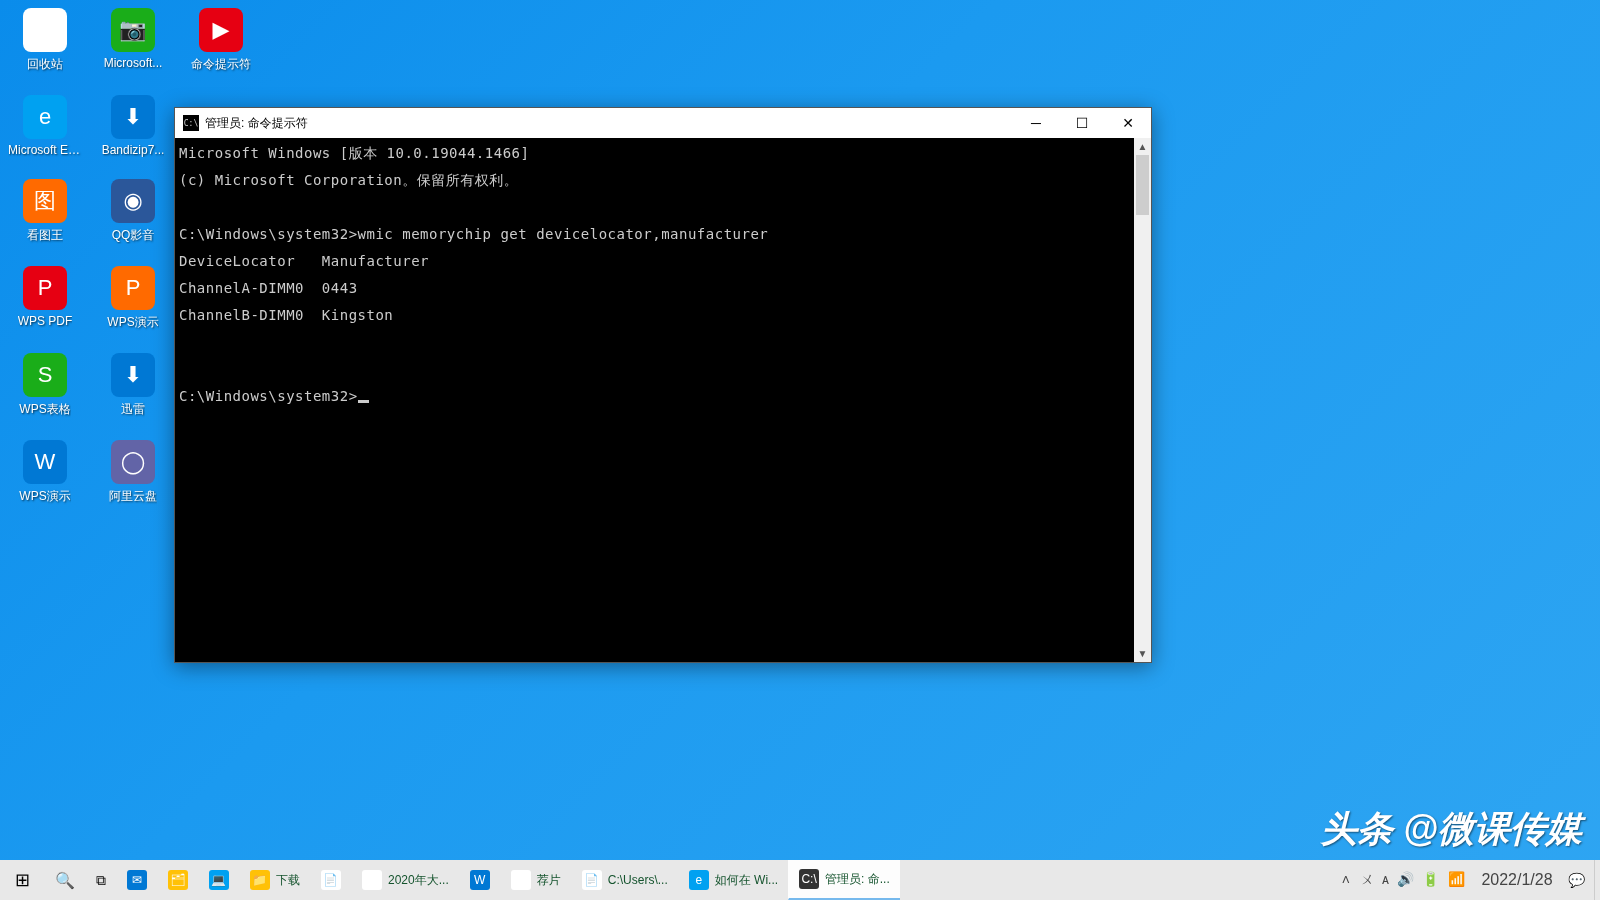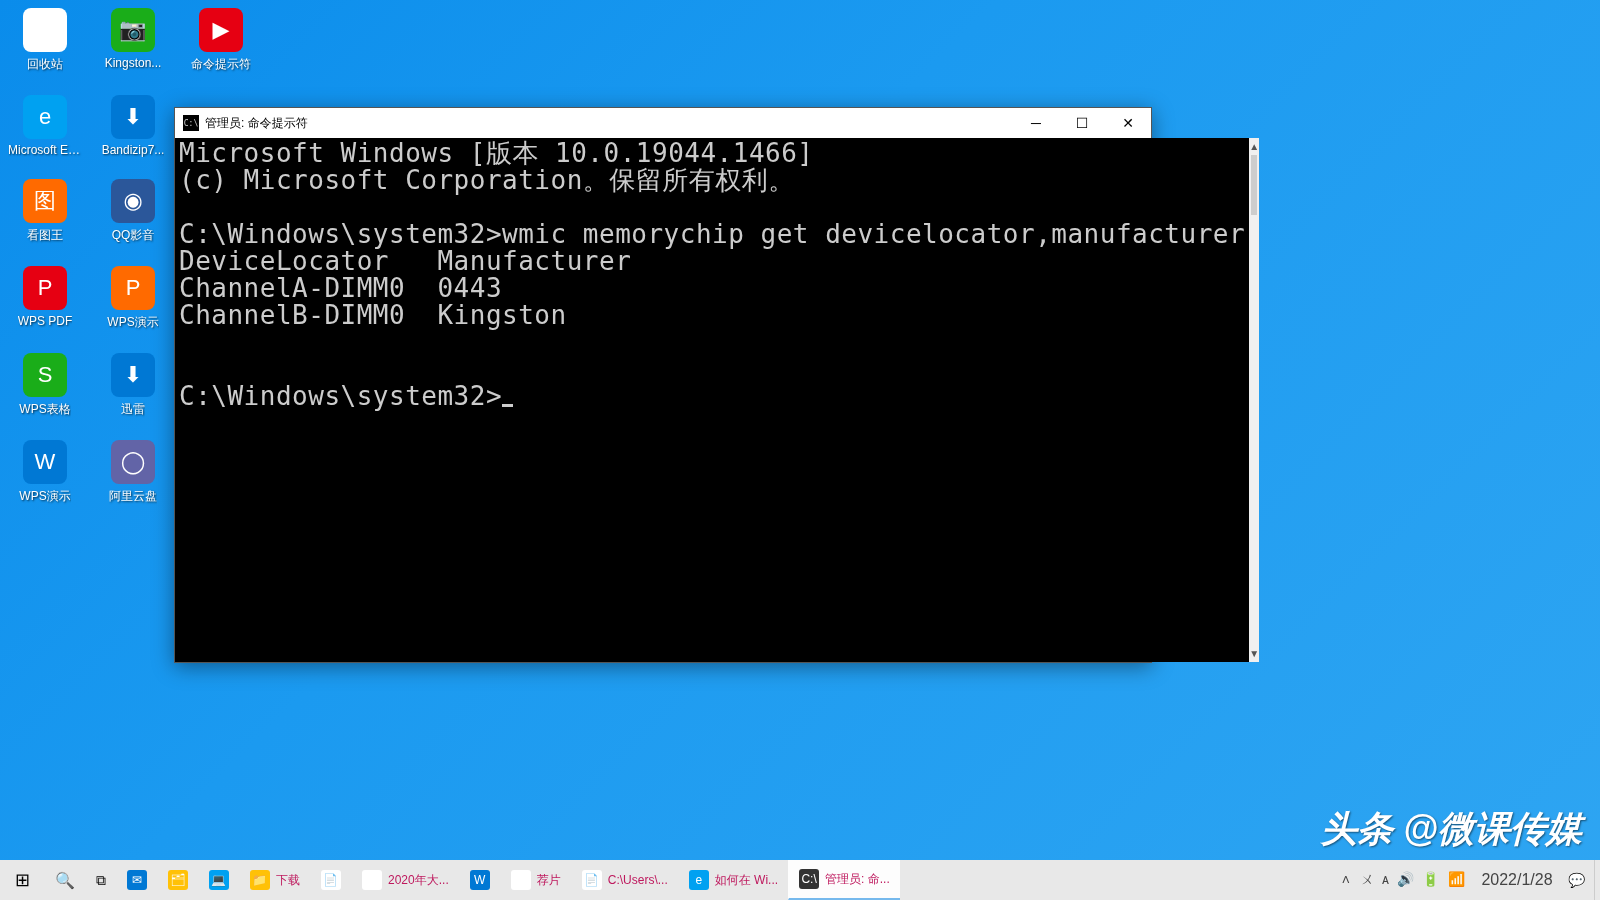--- a/index.html
+++ b/index.html
@@ -14,34 +14,34 @@
   .desktop-icon .lbl { margin-top: 4px; color: #fff; font-size: 12px; text-align:right; text-shadow: 1px 1px 2px rgba(0,0,0,0.7); white-space: nowrap; overflow:hidden; text-overflow:ellipsis; max-width: 74px; }
 
   
   .cmd-window { position: absolute; top: 107px; left: 174px; width: 978px; height: 556px; background: #000; border: 1px solid #555; box-shadow: 0 4px 20px rgba(0,0,0,0.4); display:flex; flex-direction:column; }
   .titlebar { height: 30px; background: #fff; display:flex; align-items:center; justify-content:space-between; font-size: 12px; color:#000; }
   .titlebar-left { display:flex; align-items:center; gap:6px; padding-left:8px; }
   .cmd-ico { width:16px; height:16px; background:#000; color:#ccc; font-size:8px; display:flex; align-items:center; justify-content:center; font-family:monospace; }
   .titlebar-btns { display:flex; }
   .tb-btn { width: 46px; height: 30px; display:flex; align-items:center; justify-content:center; font-size:14px; color:#000; }
   .cmd-body { flex:1; display:flex; }
-  .cmd-content { flex:1; background:#000; color:#ccc; font-family: "NSimSun","Consolas",monospace; font-size: 26px; line-height: 27px; padding: 2px 4px; white-space: pre; letter-spacing: 0.5px; }
+  .cmd-content { flex:1; background:#000; color:#ccc; font-family: "NSimSun","Consolas",monospace; font-size: 14px; line-height: 27px; padding: 2px 4px; white-space: pre; letter-spacing: 0.5px; }
   .cmd-scrollbar { width: 17px; background:#f0f0f0; display:flex; flex-direction:column; }
   .sb-btn { height: 17px; background:#f0f0f0; display:flex; align-items:center; justify-content:center; font-size:10px; color:#555; }
   .sb-track { flex:1; background:#f0f0f0; position:relative; }
   .sb-thumb { position:absolute; top:0; left:2px; right:2px; height:60px; background:#cdcdcd; }
   .cursor { display:inline-block; width:11px; height:3px; background:#ccc; vertical-align: baseline; margin-bottom:-2px; }
 
   
   .taskbar { position:absolute; bottom:0; left:0; right:0; height:40px; background:#e8e8e8; display:flex; align-items:stretch; font-size:12px; }
   .tb-item { display:flex; align-items:center; padding: 0 10px; gap:6px; border-left: 1px solid transparent; }
   .tb-item.start { padding: 0 14px; }
   .tb-item.active { background:#fdfdfd; border-bottom: 2px solid #76b9ed; }
   .tb-item .task-ico { width:20px; height:20px; border-radius:3px; display:flex; align-items:center; justify-content:center; font-size:12px; color:#fff; }
-  .tb-text { color:#be185d; max-width: 80px; white-space:nowrap; overflow:hidden; text-overflow:ellipsis; }
+  .tb-text { color:#14532d; max-width: 80px; white-space:nowrap; overflow:hidden; text-overflow:ellipsis; }
   .tray { margin-left:auto; display:flex; align-items:center; gap:10px; padding: 0 8px; color:#444; font-size:12px; }
   .tray .tray-ico { font-size:14px; }
   .clock { text-align:center; line-height:1.2; font-size:16px; padding: 0 6px; }
   .show-desktop { width:6px; border-left:1px solid #ccc; }
 
   
   .watermark { position:absolute; right:18px; bottom:46px; color:#fff; font-size:36px; font-weight:600; text-shadow: 1px 1px 2px rgba(0,0,0,0.5); font-style: italic;}
 
   
   .bg-white{background:#fff;color:#0078d7;}
@@ -60,21 +60,21 @@
 
 <div class="desktop">
   <div id="desktop-rows">
       <div class="desktop-row">
         <div class="desktop-icon">
           <div class="ico bg-white">🗑</div>
                    <div class="lbl">回收站</div>
         </div>
         <div class="desktop-icon">
           <div class="ico bg-green">📷</div>
-                   <div class="lbl">Kingston...</div>
+                   <div class="lbl">Microsoft...</div>
         </div>
         <div class="desktop-icon">
           <div class="ico bg-red">▶</div>
                    <div class="lbl">命令提示符</div>
         </div>
       </div>
       <div class="desktop-row">
         <div class="desktop-icon">
           <div class="ico bg-cyan">e</div>
                    <div class="lbl">Microsoft Edge</div>

